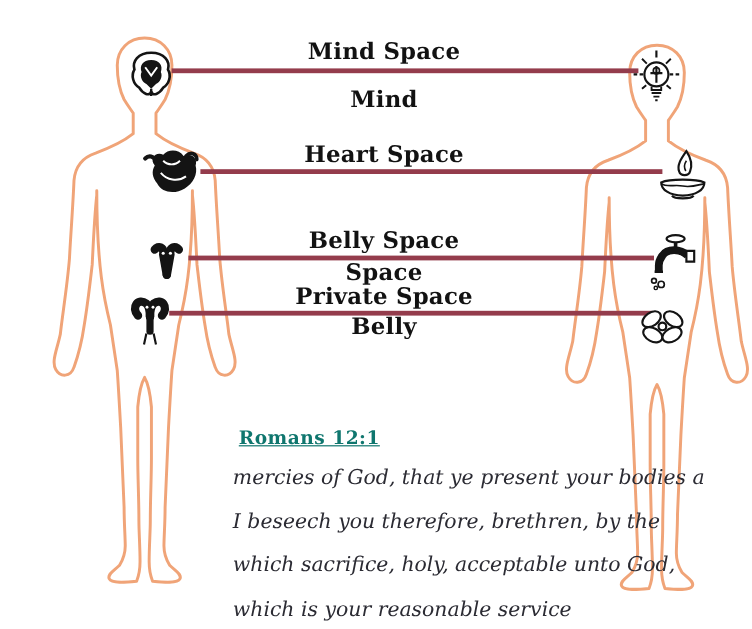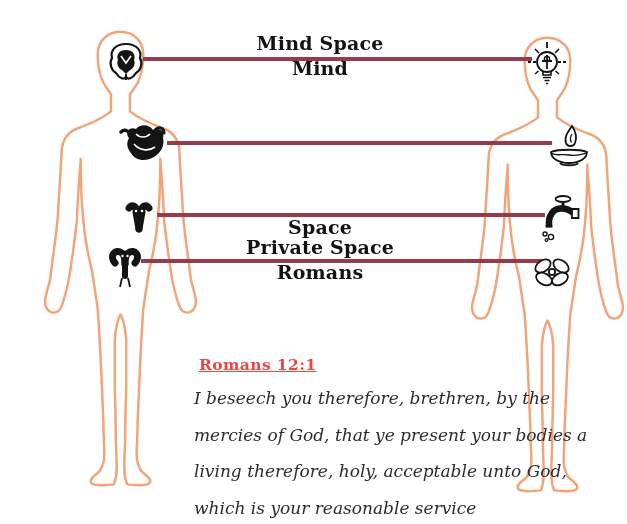--- a/index.html
+++ b/index.html
@@ -12,21 +12,21 @@
   .connector{position:absolute;height:4px;background:var(--connector-line,#943c4c);z-index:3;}
   .space-label,.body-label{
     position:absolute;left:320px;transform:translateX(-50%);
     font-weight:700;font-size:19px;line-height:21px;letter-spacing:.2px;
     color:var(--label-text,#121212);white-space:nowrap;z-index:5;
   }
   .icon{position:absolute;z-index:4;}
   .icon path,.icon circle,.icon ellipse,.icon rect{vector-effect:non-scaling-stroke;}
   .verse-block{position:absolute;left:194px;top:355px;width:340px;z-index:5;}
   .verse-ref{
-    font-weight:700;font-size:15.5px;color:#ef4444;text-decoration:underline;
+    font-weight:700;font-size:15.5px;color:#0f766e;text-decoration:underline;
     letter-spacing:.4px;margin-left:5px;margin-bottom:6px;
   }
   .verse-line{
     font-style:italic;font-size:17px;line-height:36.5px;
     color:var(--verse-text,#2b2b33);white-space:nowrap;
   }
 </style>
 </head>
 <body>
 
@@ -73,24 +73,26 @@
              C151,119 145,111 133,107 C122,103 110,98 100,90 L100,72
              C102,69 105,65 108,60 C112,52 114,42 114,30 C114,16 104,6 90,6 Z"></path>
   </svg>
 
   <div class="connector" style="left:143px;top:57px;width:389px;"></div>
   <div class="connector" style="left:167px;top:141px;width:385px;"></div>
   <div class="connector" style="left:157px;top:213px;width:388px;"></div>
   <div class="connector" style="left:141px;top:259px;width:403px;"></div>
 
   <div class="space-label" style="top:33px">Mind Space</div>
-  <div class="body-label" style="top:58px">Mind</div>
+  <div class="body-label" style="top:73px">Mind</div>
+  <div class="space-label" style="top:119px">Heart Space</div>
+  <div class="space-label" style="top:191px">Belly Space</div>
   <div class="body-label" style="top:217px">Space</div>
   <div class="space-label" style="top:237px">Private Space</div>
-  <div class="body-label" style="top:262px">Romans</div>
+  <div class="body-label" style="top:262px">Belly</div>
 
   <svg class="icon" style="left:107px;top:42px;" width="38" height="40" viewBox="0 0 38 40" aria-hidden="true">
     <path d="M19,2 C8,2 3,9 5,16 C2,21 4,28 9,31 C12,36 18,39 19,34 C20,39 26,36 29,31 C34,28 36,21 33,16 C35,9 30,2 19,2 Z" fill="none" stroke="#141414" stroke-width="2.2"></path>
     <path d="M19,8 C12,8 9,13 11,18 C9,22 12,27 15,28 L19,32 L23,28 C26,27 29,22 27,18 C29,13 26,8 19,8 Z" fill="#141414"></path>
     <path d="M14,14 L19,21 L24,14" stroke="#ffffff" fill="none" stroke-width="1.6"></path>
     <path d="M19,32 L19,38" stroke="#141414" stroke-width="2"></path>
   </svg>
 
   <svg class="icon" style="left:119px;top:122px;" width="48" height="44" viewBox="0 0 48 44" aria-hidden="true">
     <path d="M10,16 C5,10 11,4 17,7 C21,2 30,2 34,8 C41,5 46,10 44,16 C46,23 42,31 35,35 C27,40 16,39 12,31 C8,26 7,21 10,16 Z" fill="#141414"></path>
@@ -149,19 +151,19 @@
   <svg class="icon" style="left:530px;top:254px;" width="44" height="36" viewBox="0 0 44 36" aria-hidden="true">
     <ellipse cx="13" cy="12" rx="8.5" ry="5.5" transform="rotate(-35 13 12)" fill="#ffffff" stroke="#141414" stroke-width="1.8"></ellipse>
     <ellipse cx="31" cy="12" rx="8.5" ry="5.5" transform="rotate(35 31 12)" fill="#ffffff" stroke="#141414" stroke-width="1.8"></ellipse>
     <ellipse cx="14" cy="25" rx="8.5" ry="5.5" transform="rotate(28 14 25)" fill="#ffffff" stroke="#141414" stroke-width="1.8"></ellipse>
     <ellipse cx="30" cy="25" rx="8.5" ry="5.5" transform="rotate(-28 30 25)" fill="#ffffff" stroke="#141414" stroke-width="1.8"></ellipse>
     <circle cx="22" cy="18" r="3.2" fill="#ffffff" stroke="#141414" stroke-width="1.8"></circle>
   </svg>
 
   <div class="verse-block">
     <div class="verse-ref">Romans 12:1</div>
+    <div class="verse-line">mercies of God, that ye present your bodies a</div>
     <div class="verse-line">I beseech you therefore, brethren, by the</div>
-    <div class="verse-line">mercies of God, that ye present your bodies a</div>
-    <div class="verse-line">living therefore, holy, acceptable unto God,</div>
+    <div class="verse-line">which sacrifice, holy, acceptable unto God,</div>
     <div class="verse-line">which is your reasonable service</div>
   </div>
 
 </div>
 
 </body></html>

